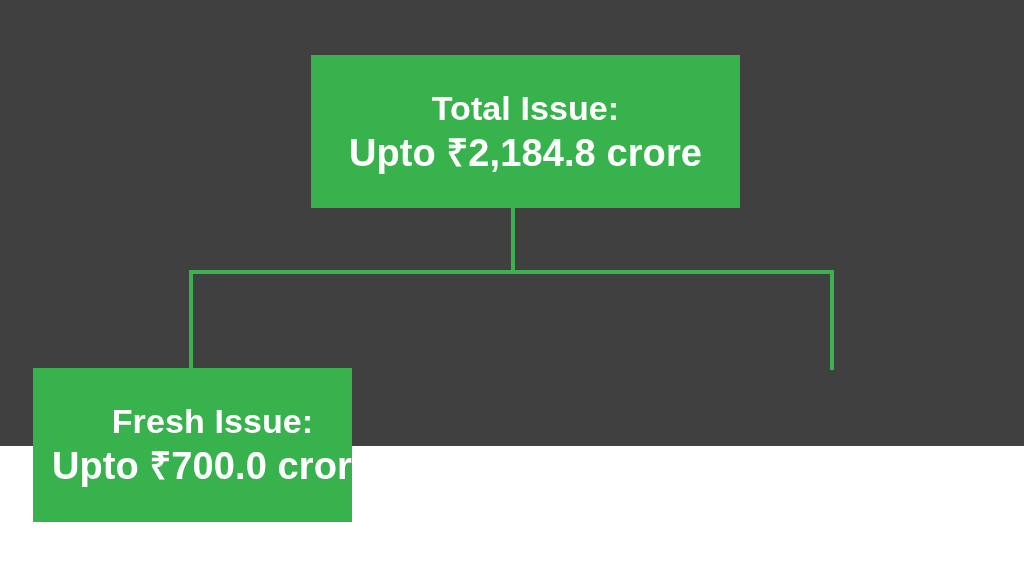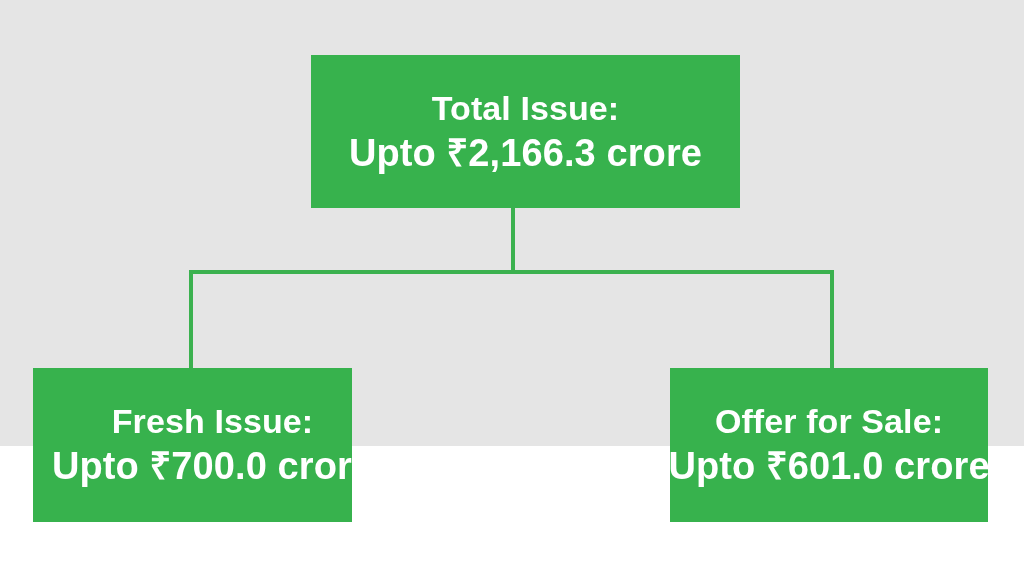--- a/index.html
+++ b/index.html
@@ -10,21 +10,21 @@
     width: 1024px;
     height: 576px;
     background: #ffffff;
     font-family: "Liberation Sans", sans-serif;
     overflow: hidden;
   }
   #diagram {
     position: relative;
     width: 1024px;
     height: 446px;
-    background: #e5e5e5;
+    background: #404040;
   }
 
   
   .connector {
     position: absolute;
     background: #3bb14f;
   }
   #connector-stem {
     left: 511px;
     top: 206px;
@@ -102,26 +102,22 @@
 
 <div id="diagram">
 
   <div class="connector" id="connector-stem"></div>
   <div class="connector" id="connector-bar"></div>
   <div class="connector" id="connector-drop-left"></div>
   <div class="connector" id="connector-drop-right"></div>
 
   <div class="node" id="node-total">
     <span class="line-title">Total Issue:</span>
-    <span class="line-amount">Upto ₹2,166.3 crore</span>
+    <span class="line-amount">Upto ₹2,184.8 crore</span>
   </div>
 
   <div class="node" id="node-fresh">
     <span class="line-title">Fresh Issue:</span>
     <span class="line-amount">Upto ₹700.0 crore</span>
   </div>
 
-  <div class="node" id="node-ofs">
-    <span class="line-title">Offer for Sale:</span>
-    <span class="line-amount">Upto ₹601.0 crore</span>
-  </div>
 
 </div>
 
 </body></html>

